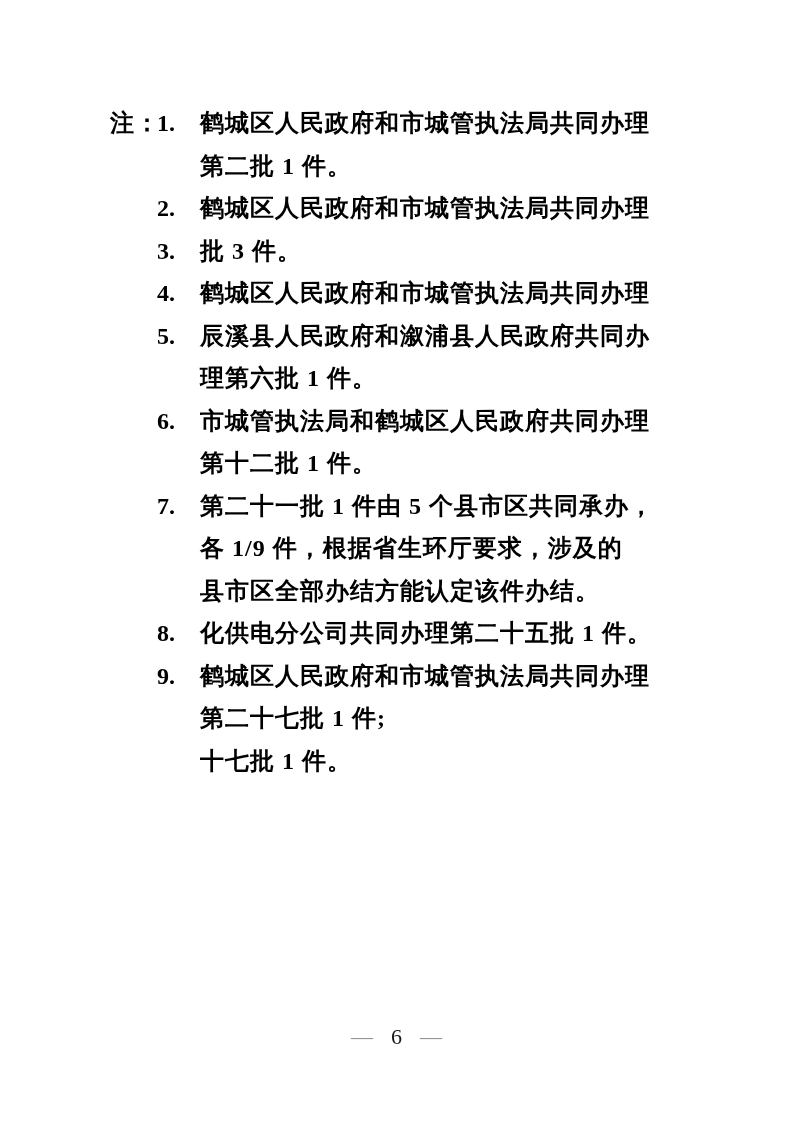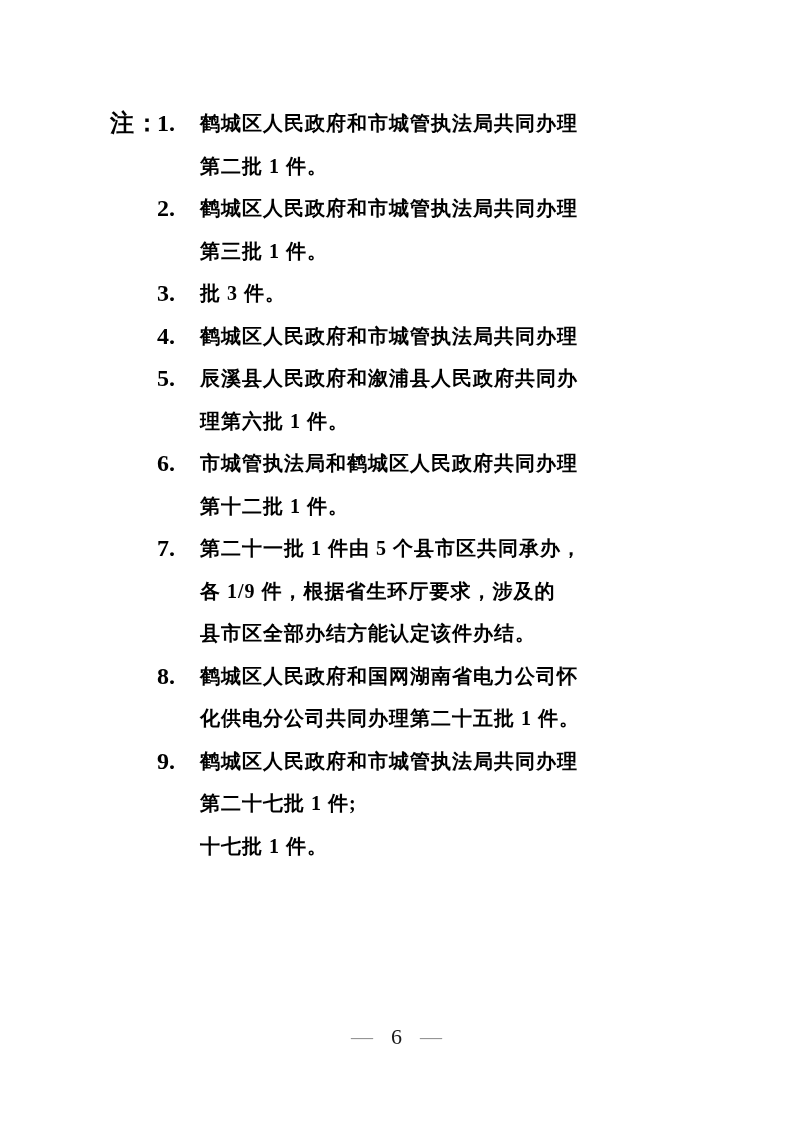--- a/index.html
+++ b/index.html
@@ -47,21 +47,21 @@
     line-height: 42.5px;
     font-size: 24px;
   }
   .item-lines {
     flex: 1 1 auto;
     min-width: 0;
   }
   .note-line {
     height: 42.5px;
     line-height: 42.5px;
-    font-size: 20px;
+    font-size: 24px;
     letter-spacing: 1px;
     white-space: nowrap;
   }
   .page-footer {
     position: absolute;
     left: 0;
     top: 1022px;
     width: 100%;
     display: flex;
     justify-content: center;
@@ -93,21 +93,20 @@
       <div class="item-lines">
             <div class="note-line">鹤城区人民政府和市城管执法局共同办理</div>
             <div class="note-line">第二批 1 件。</div>
           </div>
     </div>
 
     <div class="note-item">
       <div class="item-number">2.</div>
       <div class="item-lines">
             <div class="note-line">鹤城区人民政府和市城管执法局共同办理</div>
-            <div class="note-line">第三批 1 件。</div>
           </div>
     </div>
 
     <div class="note-item">
       <div class="item-number">3.</div>
       <div class="item-lines">
             <div class="note-line">批 3 件。</div>
           </div>
     </div>
 
@@ -139,21 +138,20 @@
       <div class="item-lines">
             <div class="note-line">第二十一批 1 件由 5 个县市区共同承办，</div>
             <div class="note-line">各 1/9 件，根据省生环厅要求，涉及的</div>
             <div class="note-line">县市区全部办结方能认定该件办结。</div>
           </div>
     </div>
 
     <div class="note-item">
       <div class="item-number">8.</div>
       <div class="item-lines">
-            <div class="note-line">鹤城区人民政府和国网湖南省电力公司怀</div>
             <div class="note-line">化供电分公司共同办理第二十五批 1 件。</div>
           </div>
     </div>
 
     <div class="note-item">
       <div class="item-number">9.</div>
       <div class="item-lines">
             <div class="note-line">鹤城区人民政府和市城管执法局共同办理</div>
             <div class="note-line">第二十七批 1 件;</div>
             <div class="note-line">十七批 1 件。</div>

